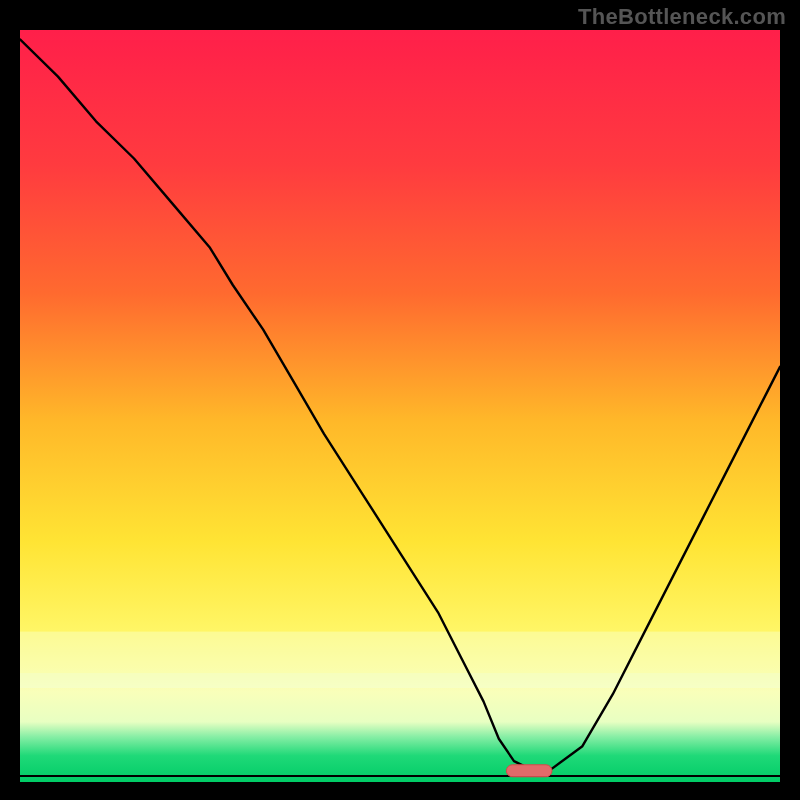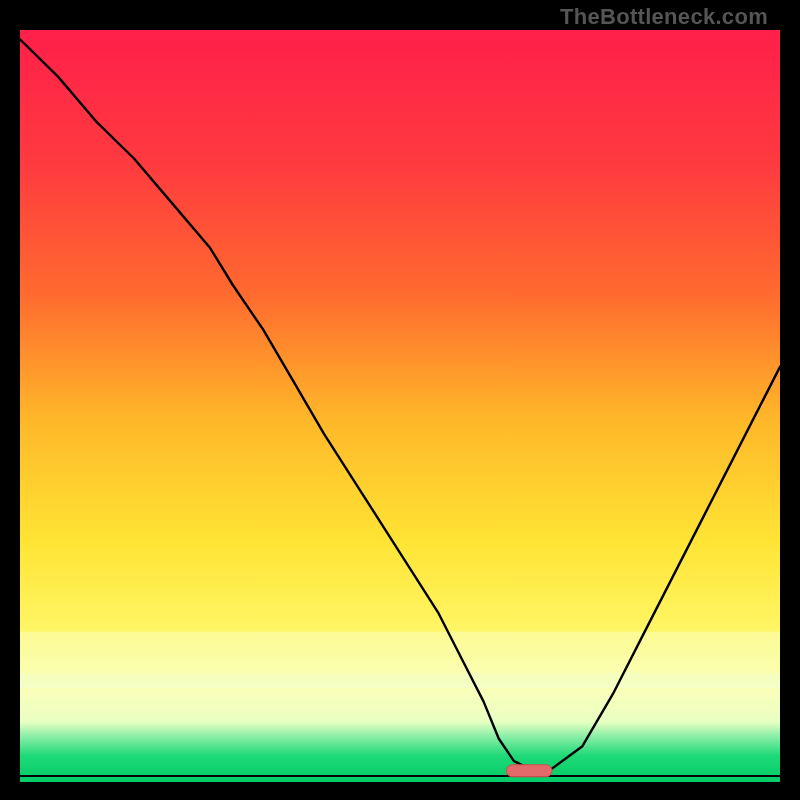--- a/index.html
+++ b/index.html
@@ -13,21 +13,21 @@
   }
   .frame {
     position: relative;
     width: 800px;
     height: 800px;
     background: #000;
   }
   .watermark {
     position: absolute;
     top: 4px;
-    right: 32px;
+    right: 14px;
     color: #555;
     font-size: 22px;
     font-weight: 600;
     letter-spacing: 0.3px;
     z-index: 50;
   }
   .plot-wrap {
     position: absolute;
     left: 20px;
     top: 30px;

